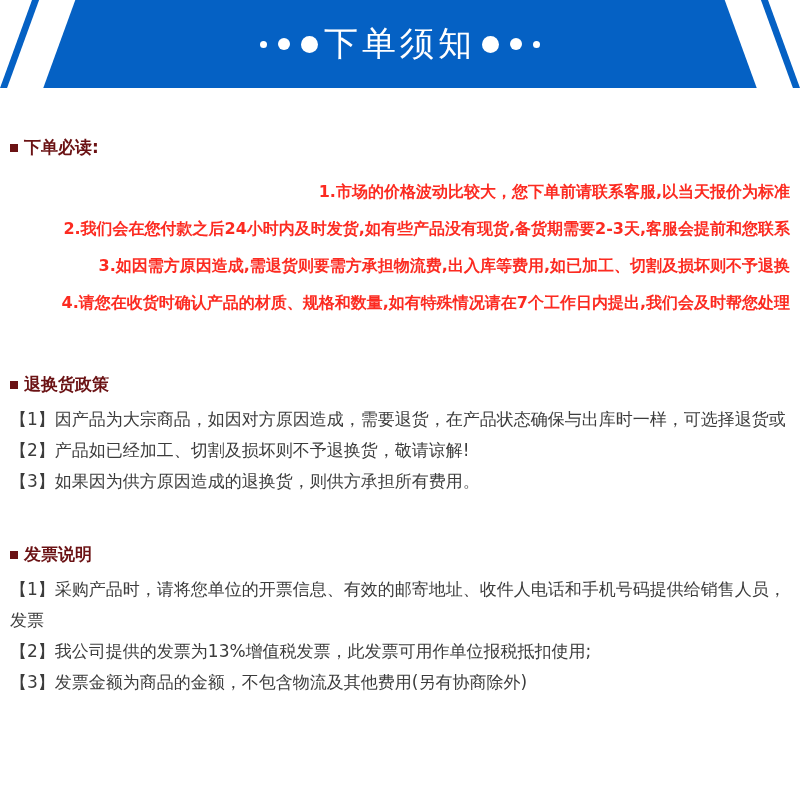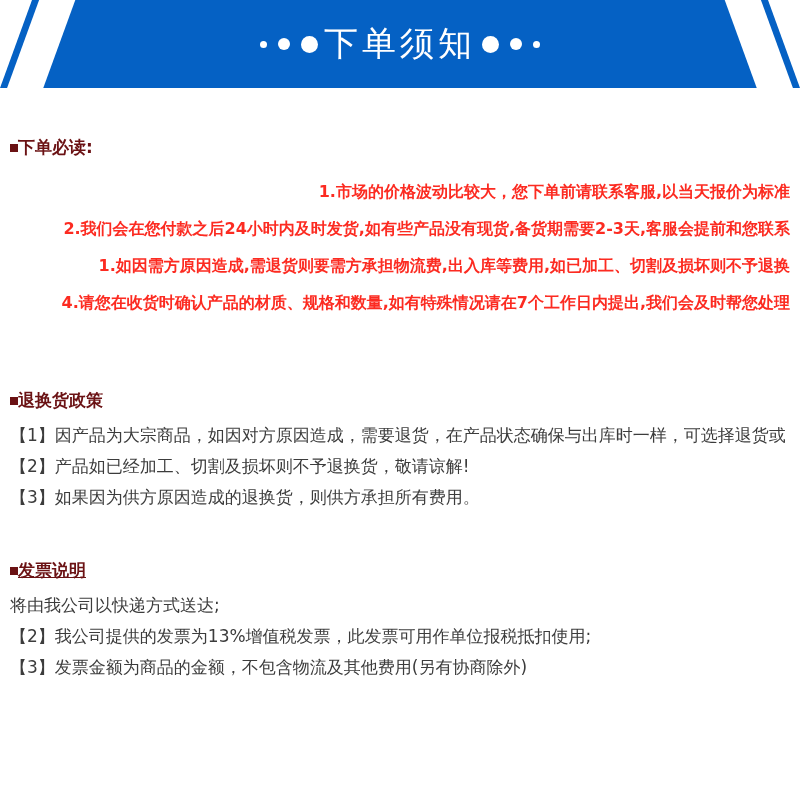--- a/index.html
+++ b/index.html
@@ -101,36 +101,36 @@
 
   
   .content {
     padding: 0 10px;
     box-sizing: border-box;
     width: 800px;
   }
   .section-head {
     display: flex;
     align-items: center;
-    gap: 0;
+    gap: 6px;
     color: #6b1214;
     font-size: 17px;
     font-weight: bold;
     white-space: nowrap;
   }
   .bullet-square {
     width: 8px;
     height: 8px;
     background: #6b1214;
     display: inline-block;
     flex: none;
   }
   .sec1 { margin-top: 48px; }
-  .sec2 { margin-top: 68px; }
-  .sec3 { margin-top: 46px; text-decoration: underline; }
+  .sec2 { margin-top: 52px; }
+  .sec3 { margin-top: 46px; }
 
   .red-list {
     margin-top: 14px;
   }
   .red-line {
     color: #fc2b21;
     font-size: 16px;
     font-weight: bold;
     line-height: 37px;
     white-space: nowrap;
@@ -177,37 +177,37 @@
 
 <div class="content">
 
   <div class="section-head sec1">
     <span class="bullet-square"></span>
     <span>下单必读:</span>
   </div>
   <div class="red-list">
     <div class="red-line">1.市场的价格波动比较大，您下单前请联系客服,以当天报价为标准</div>
     <div class="red-line">2.我们会在您付款之后24小时内及时发货,如有些产品没有现货,备货期需要2-3天,客服会提前和您联系</div>
-    <div class="red-line">1.如因需方原因造成,需退货则要需方承担物流费,出入库等费用,如已加工、切割及损坏则不予退换</div>
+    <div class="red-line">3.如因需方原因造成,需退货则要需方承担物流费,出入库等费用,如已加工、切割及损坏则不予退换</div>
     <div class="red-line">4.请您在收货时确认产品的材质、规格和数量,如有特殊情况请在7个工作日内提出,我们会及时帮您处理</div>
   </div>
 
   <div class="section-head sec2">
     <span class="bullet-square"></span>
     <span>退换货政策</span>
   </div>
   <div class="gray-list">
     <div class="gray-line">【1】因产品为大宗商品，如因对方原因造成，需要退货，在产品状态确保与出库时一样，可选择退货或</div>
     <div class="gray-line">【2】产品如已经加工、切割及损坏则不予退换货，敬请谅解!</div>
     <div class="gray-line">【3】如果因为供方原因造成的退换货，则供方承担所有费用。</div>
   </div>
 
   <div class="section-head sec3">
     <span class="bullet-square"></span>
     <span>发票说明</span>
   </div>
   <div class="gray-list">
-    <div class="gray-line indent">将由我公司以快递方式送达;</div>
+    <div class="gray-line">【1】采购产品时，请将您单位的开票信息、有效的邮寄地址、收件人电话和手机号码提供给销售人员，发票</div>
     <div class="gray-line">【2】我公司提供的发票为13%增值税发票，此发票可用作单位报税抵扣使用;</div>
     <div class="gray-line">【3】发票金额为商品的金额，不包含物流及其他费用(另有协商除外)</div>
   </div>
 
 </div>
 
 </body></html>

